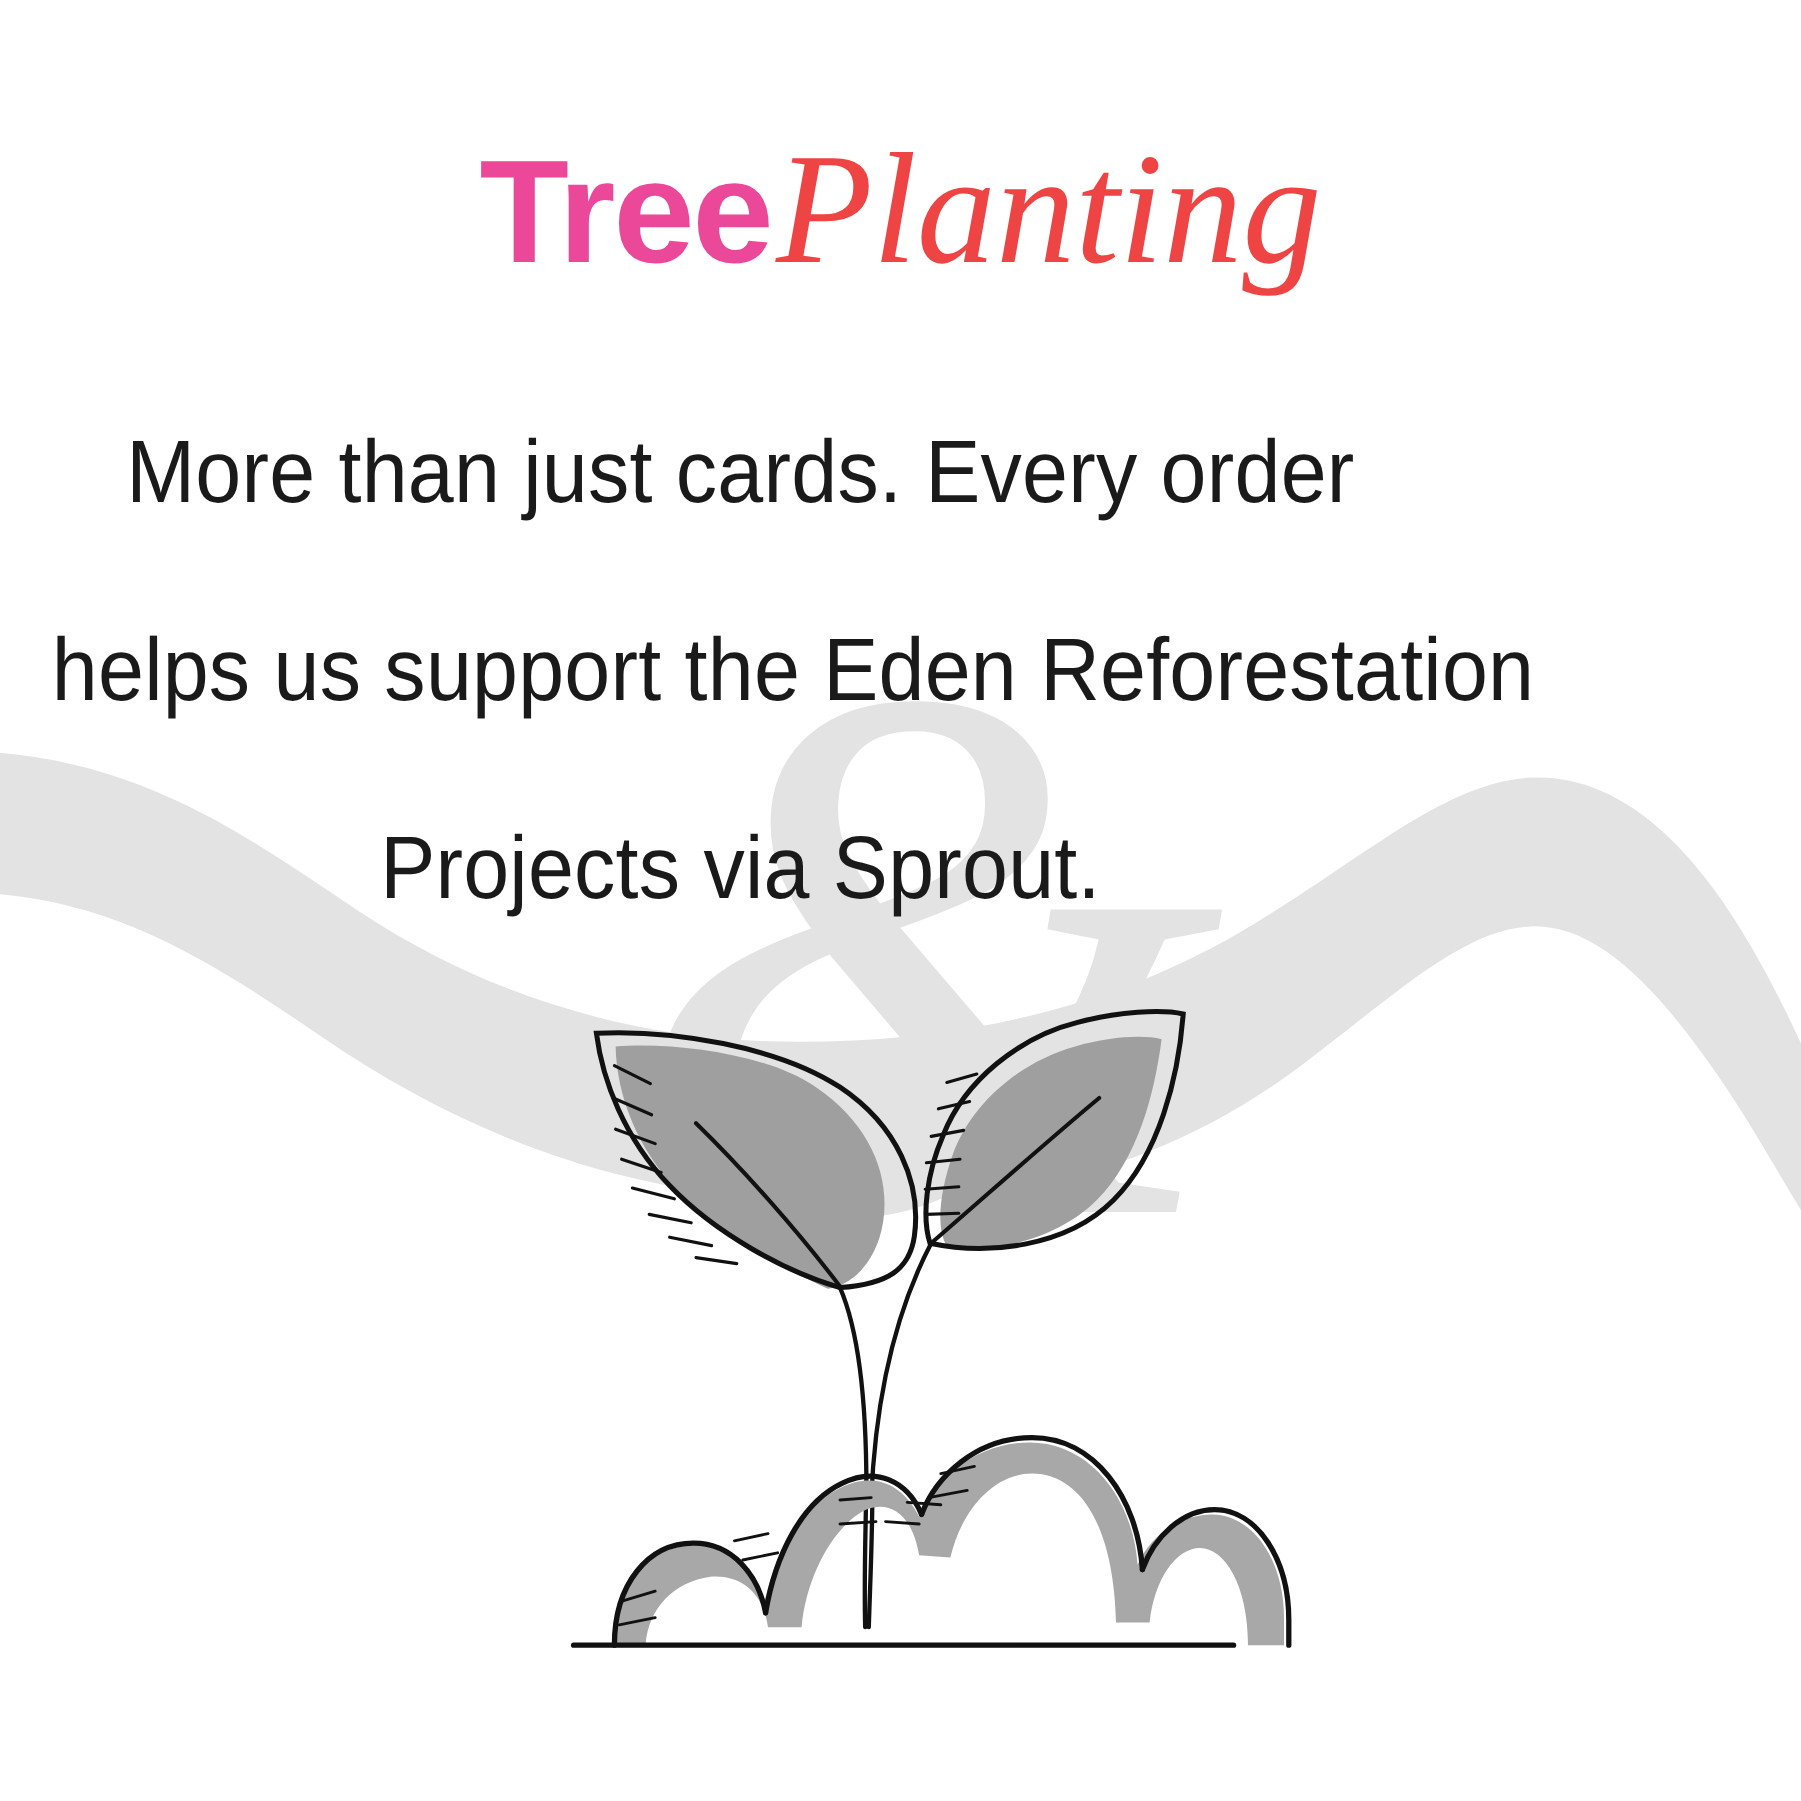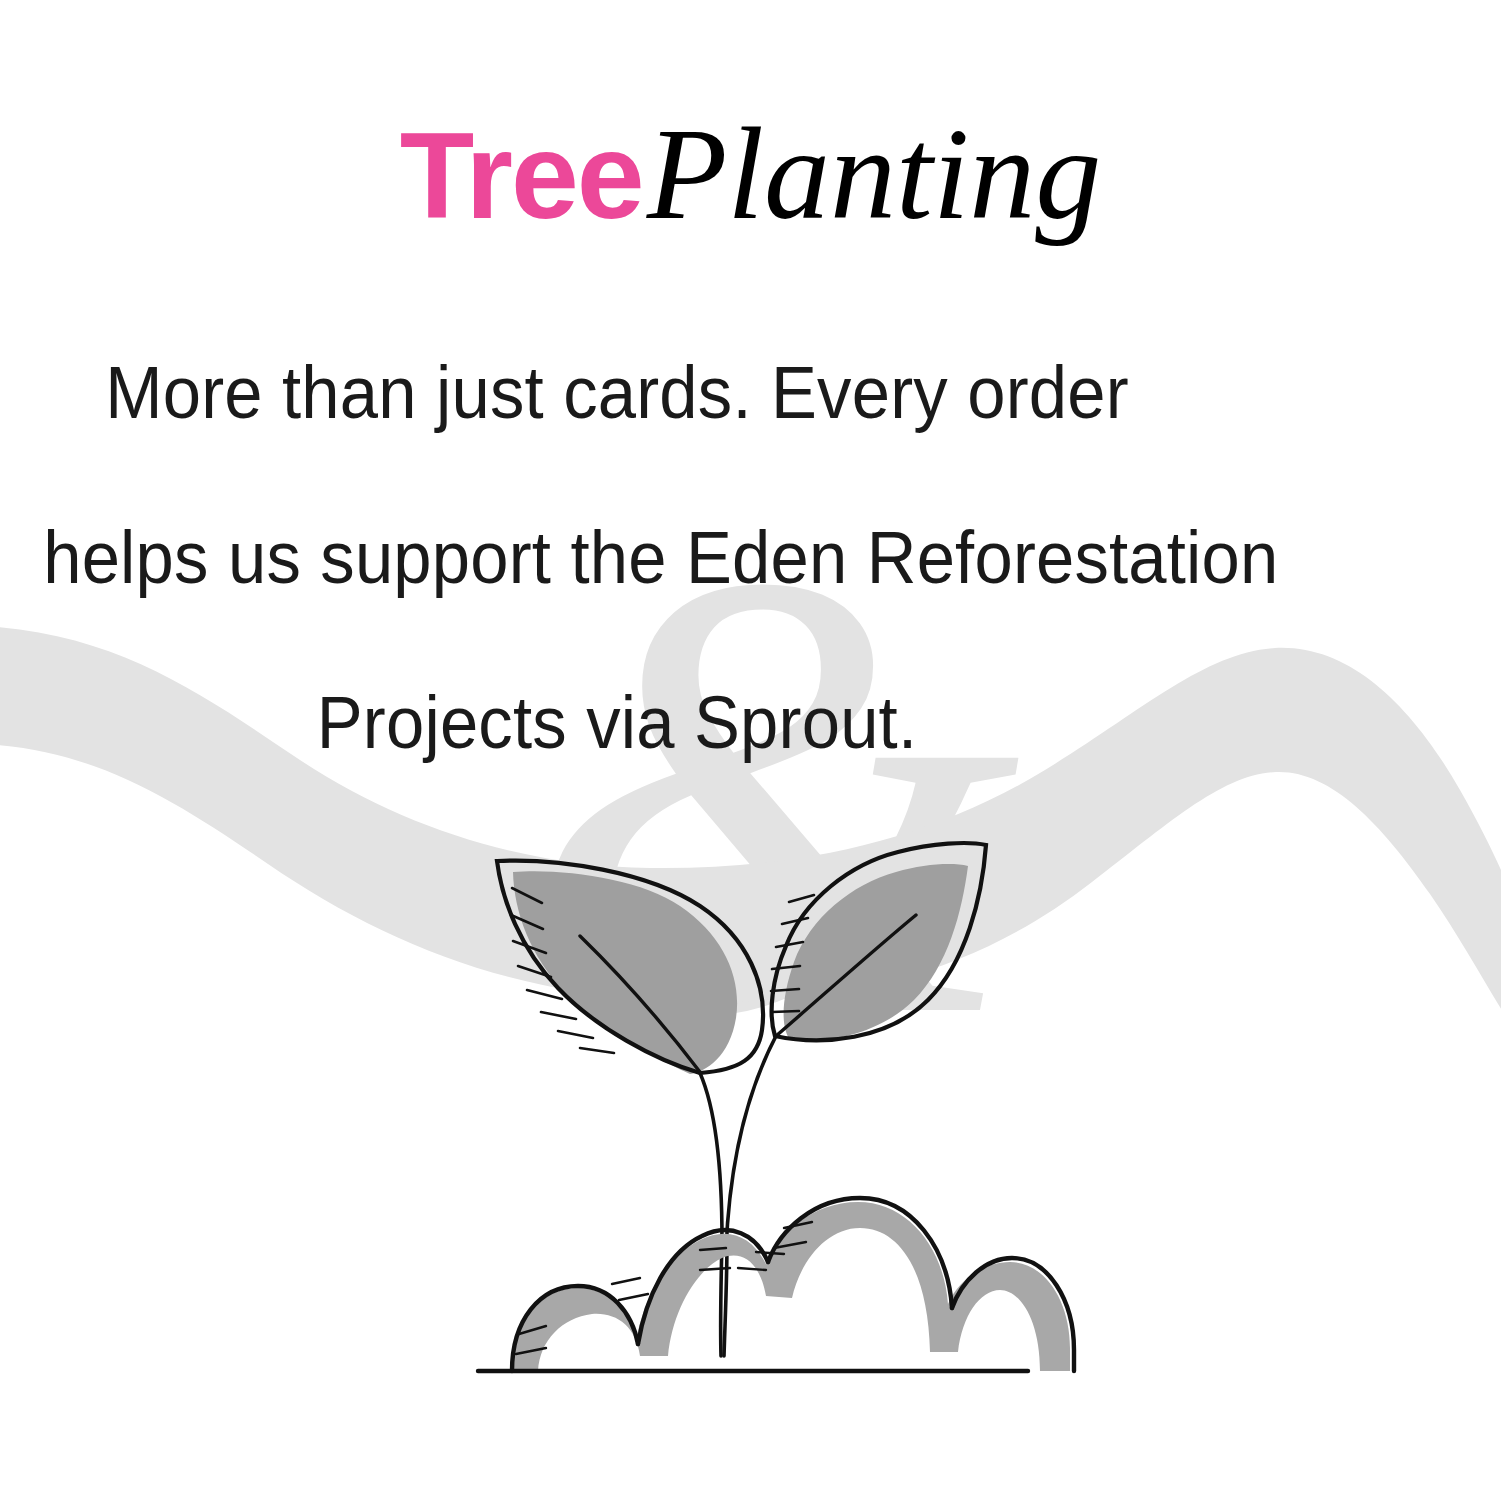--- a/index.html
+++ b/index.html
@@ -53,21 +53,21 @@
     letter-spacing: -2px;
     color: #ec4899;
     vertical-align: baseline;
   }
   #page-title .t-italic {
     font-family: "Liberation Serif", serif;
     font-style: italic;
     font-weight: normal;
     font-size: 132px;
     letter-spacing: 0px;
-    color: #000000;
+    color: #ef4444;
     vertical-align: baseline;
     margin-left: 4px;
   }
 
   #subtitle {
     position: absolute;
     left: 0;
     top: 310px;
     width: 1234px;
   }

